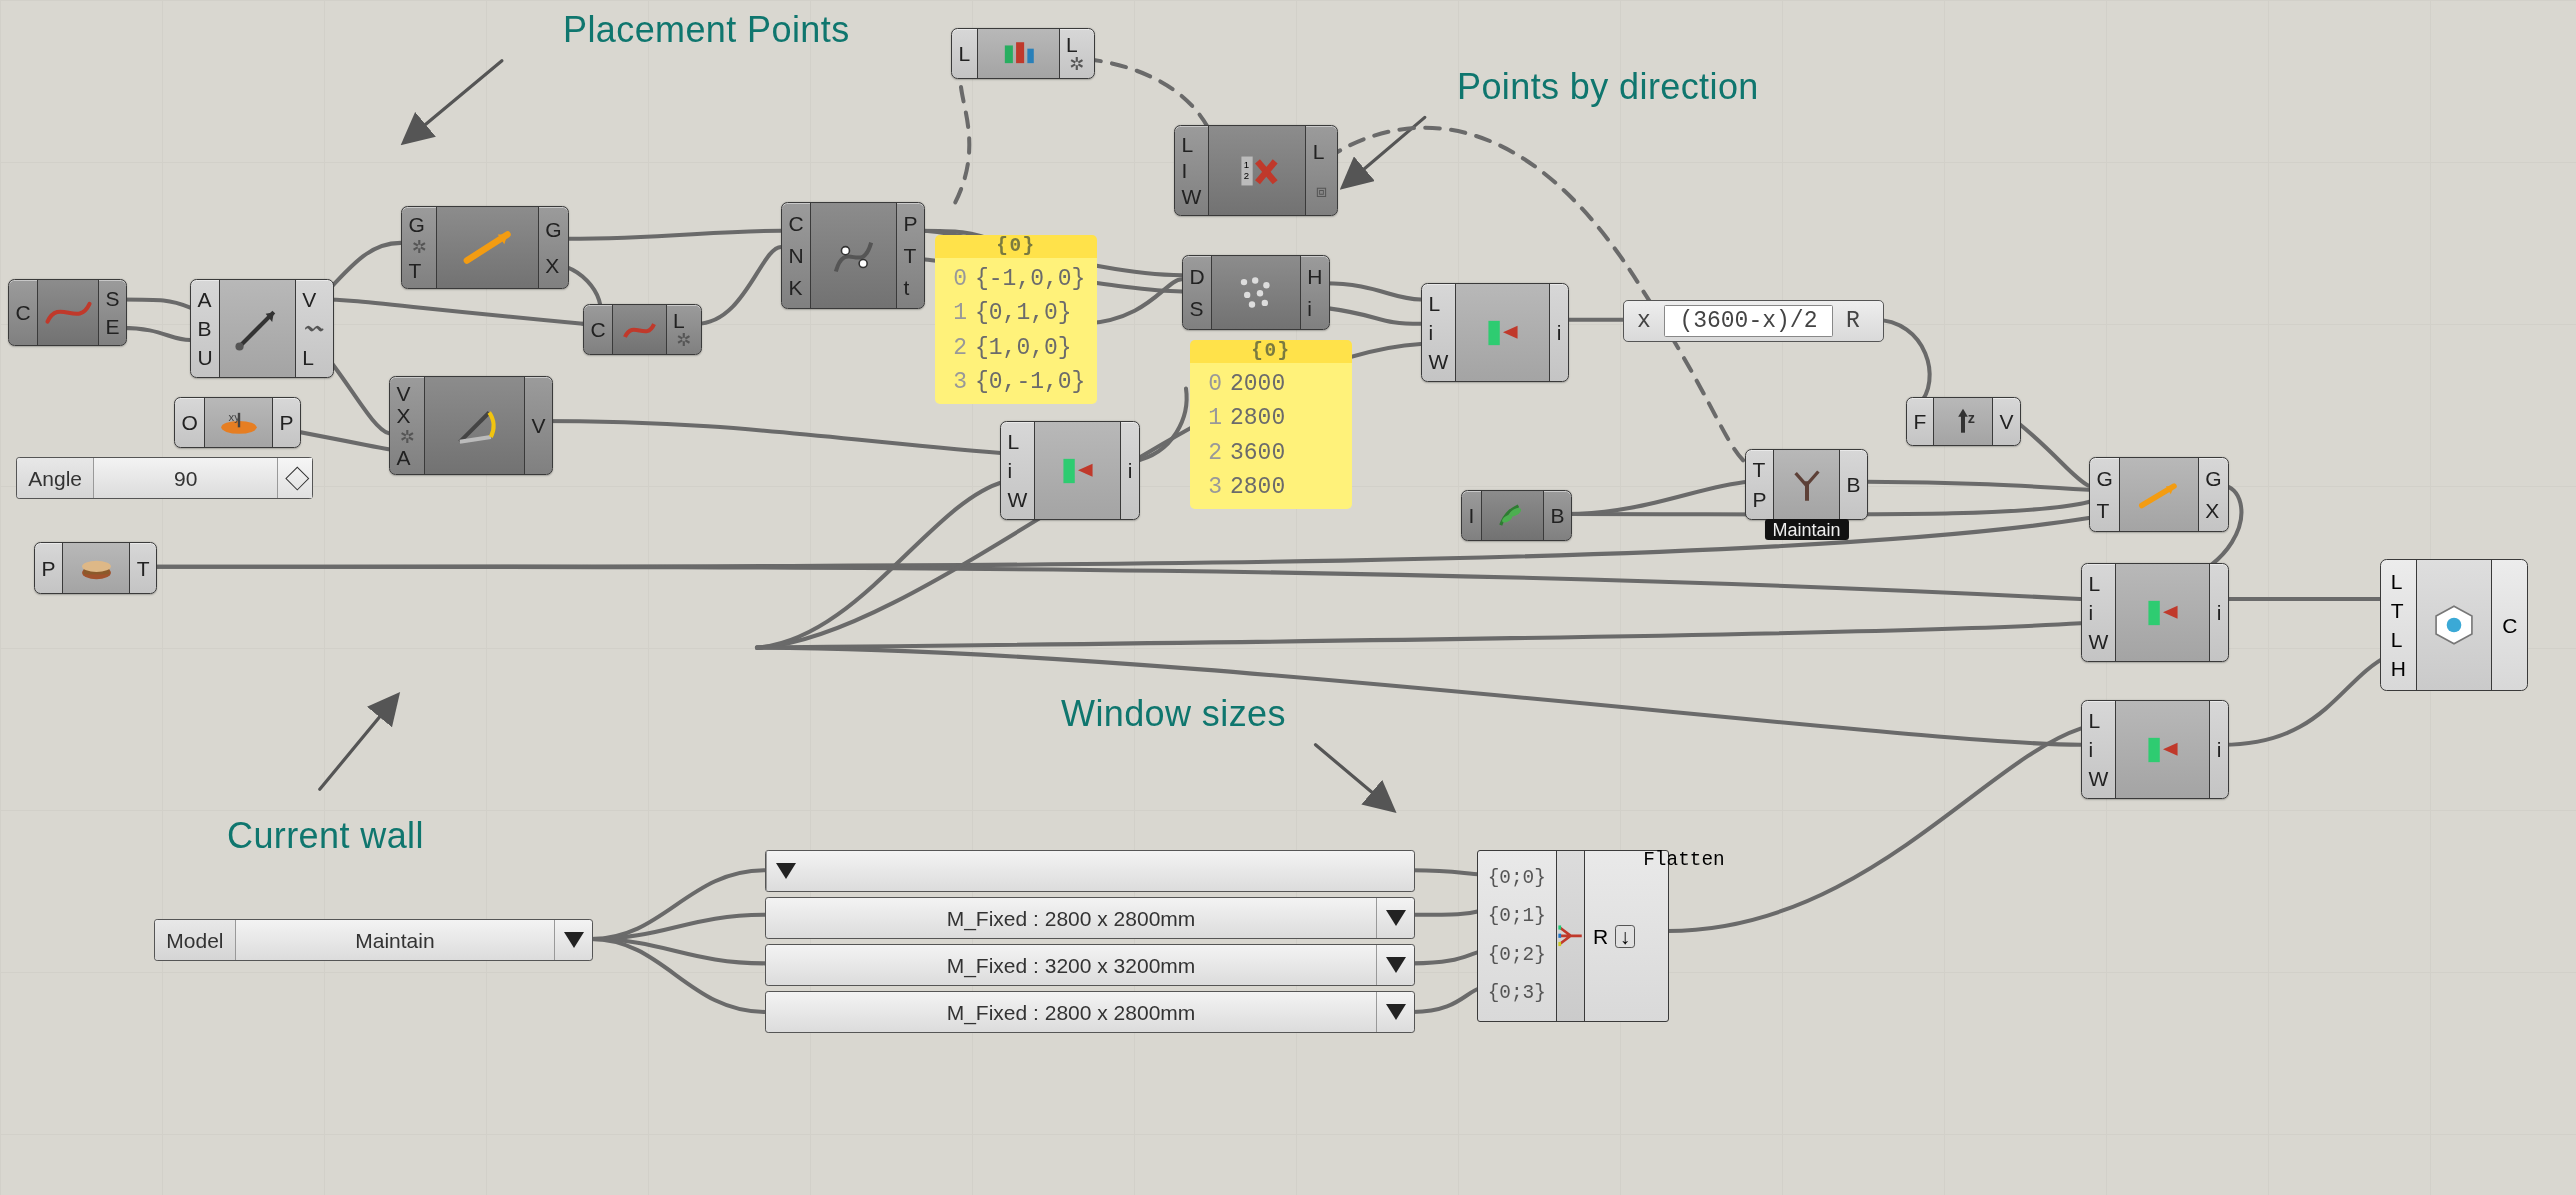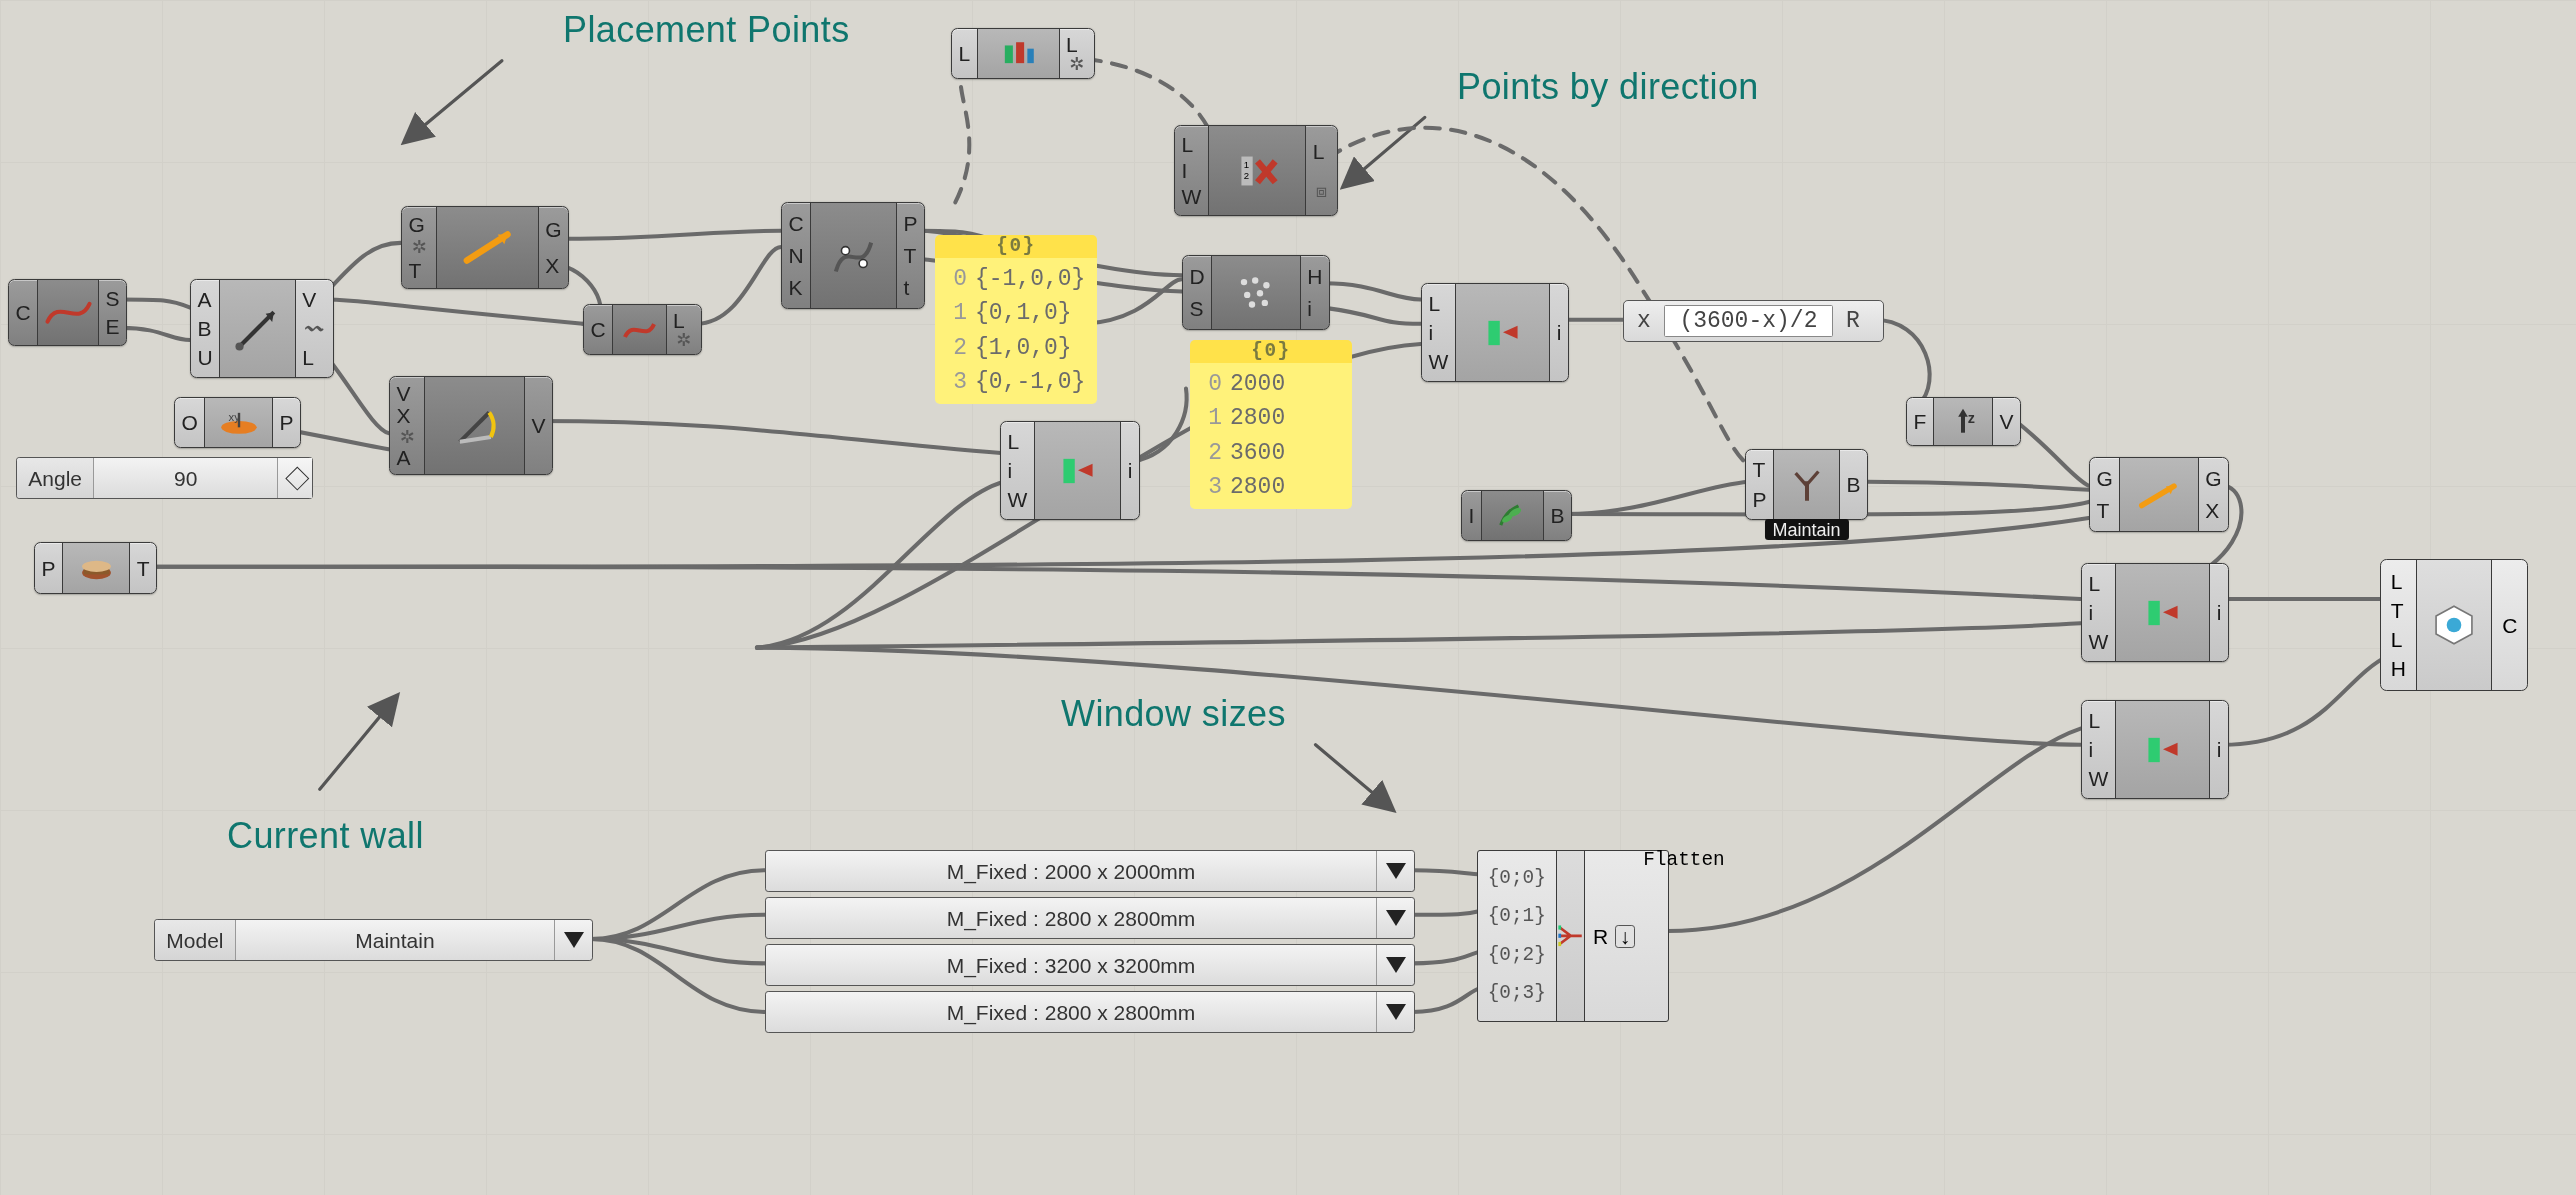--- a/index.html
+++ b/index.html
@@ -564,21 +564,20 @@
 
   <div class="ctrl" style="left:154px;top:919px;width:437px">
     <div class="lbl">Model</div>
     <div class="val" style="text-align:center">Maintain</div>
     <div class="dd">
         <div class="tri"></div>
       </div>
   </div>
 
   <div class="ctrl" style="left:765px;top:850px;width:648px">
-    <div class="val" style="text-align:center">M_Fixed : 2000 x 2000mm</div>
     <div class="dd">
         <div class="tri"></div>
       </div>
   </div>
   <div class="ctrl" style="left:765px;top:897px;width:648px">
     <div class="val" style="text-align:center">M_Fixed : 2800 x 2800mm</div>
     <div class="dd">
         <div class="tri"></div>
       </div>
   </div>

